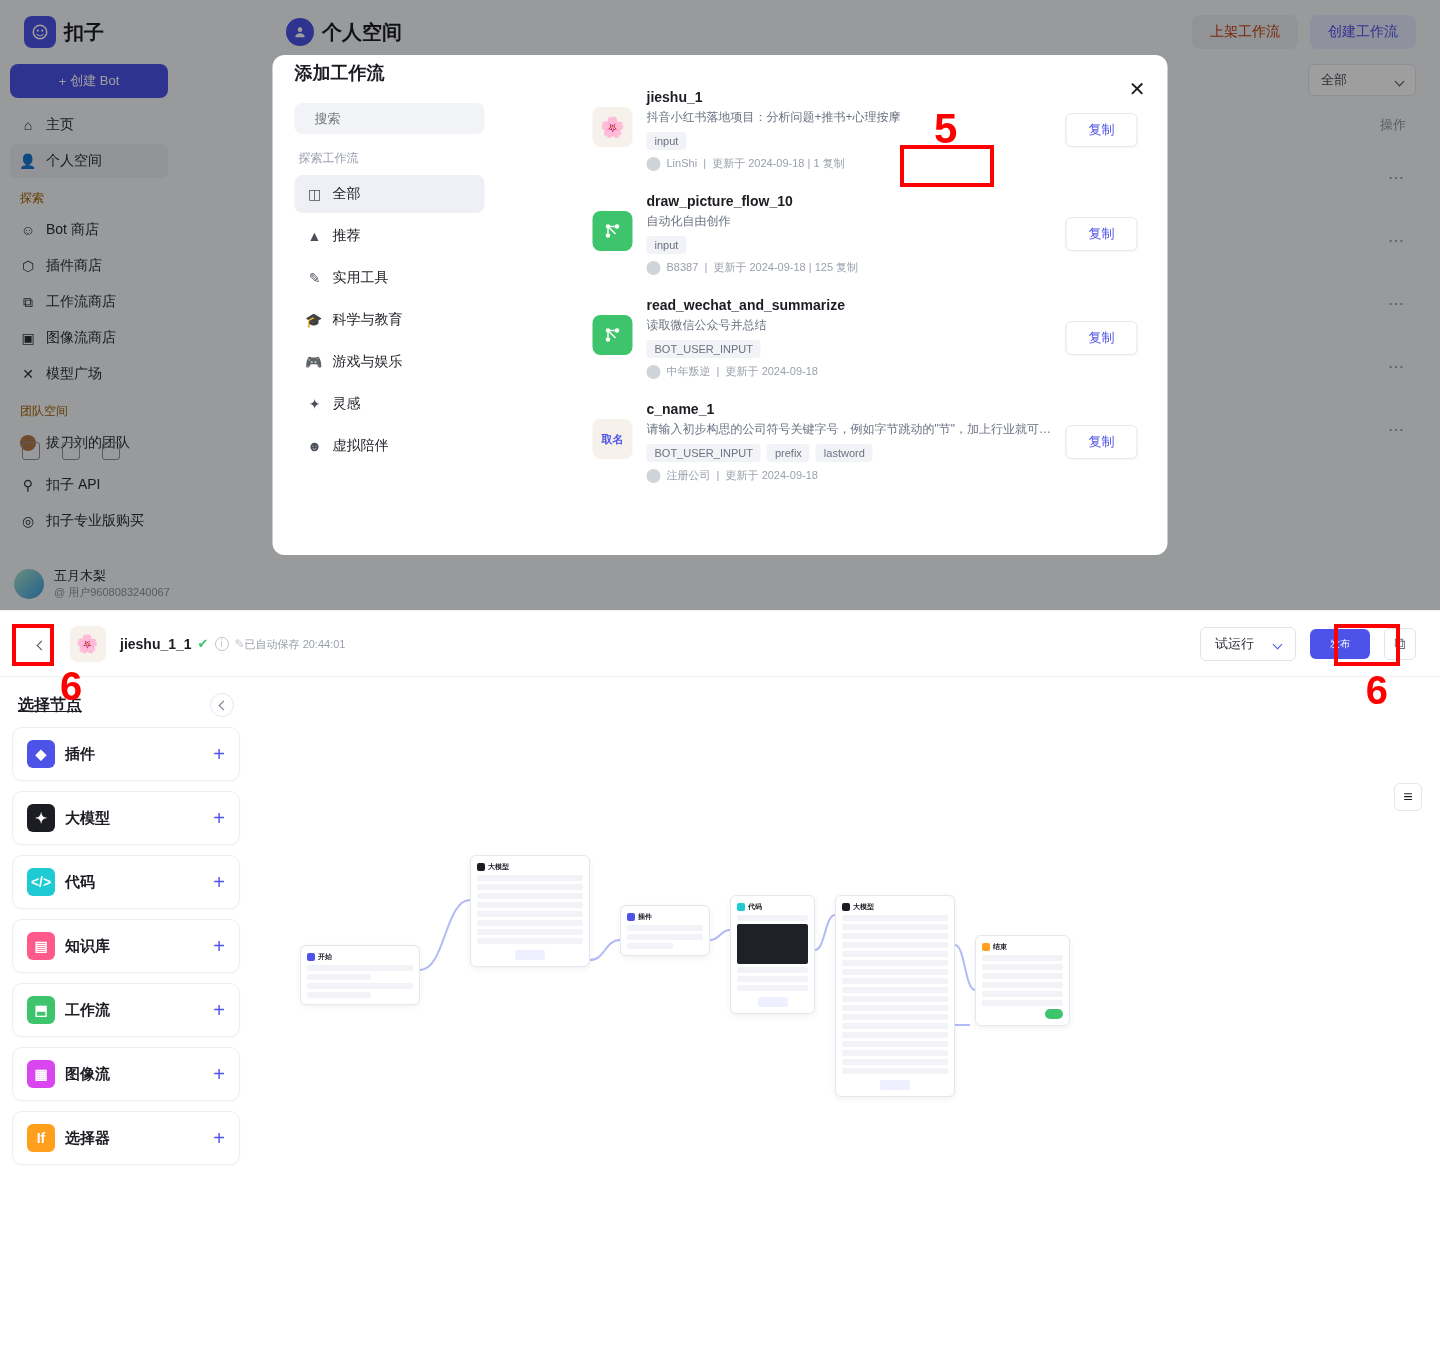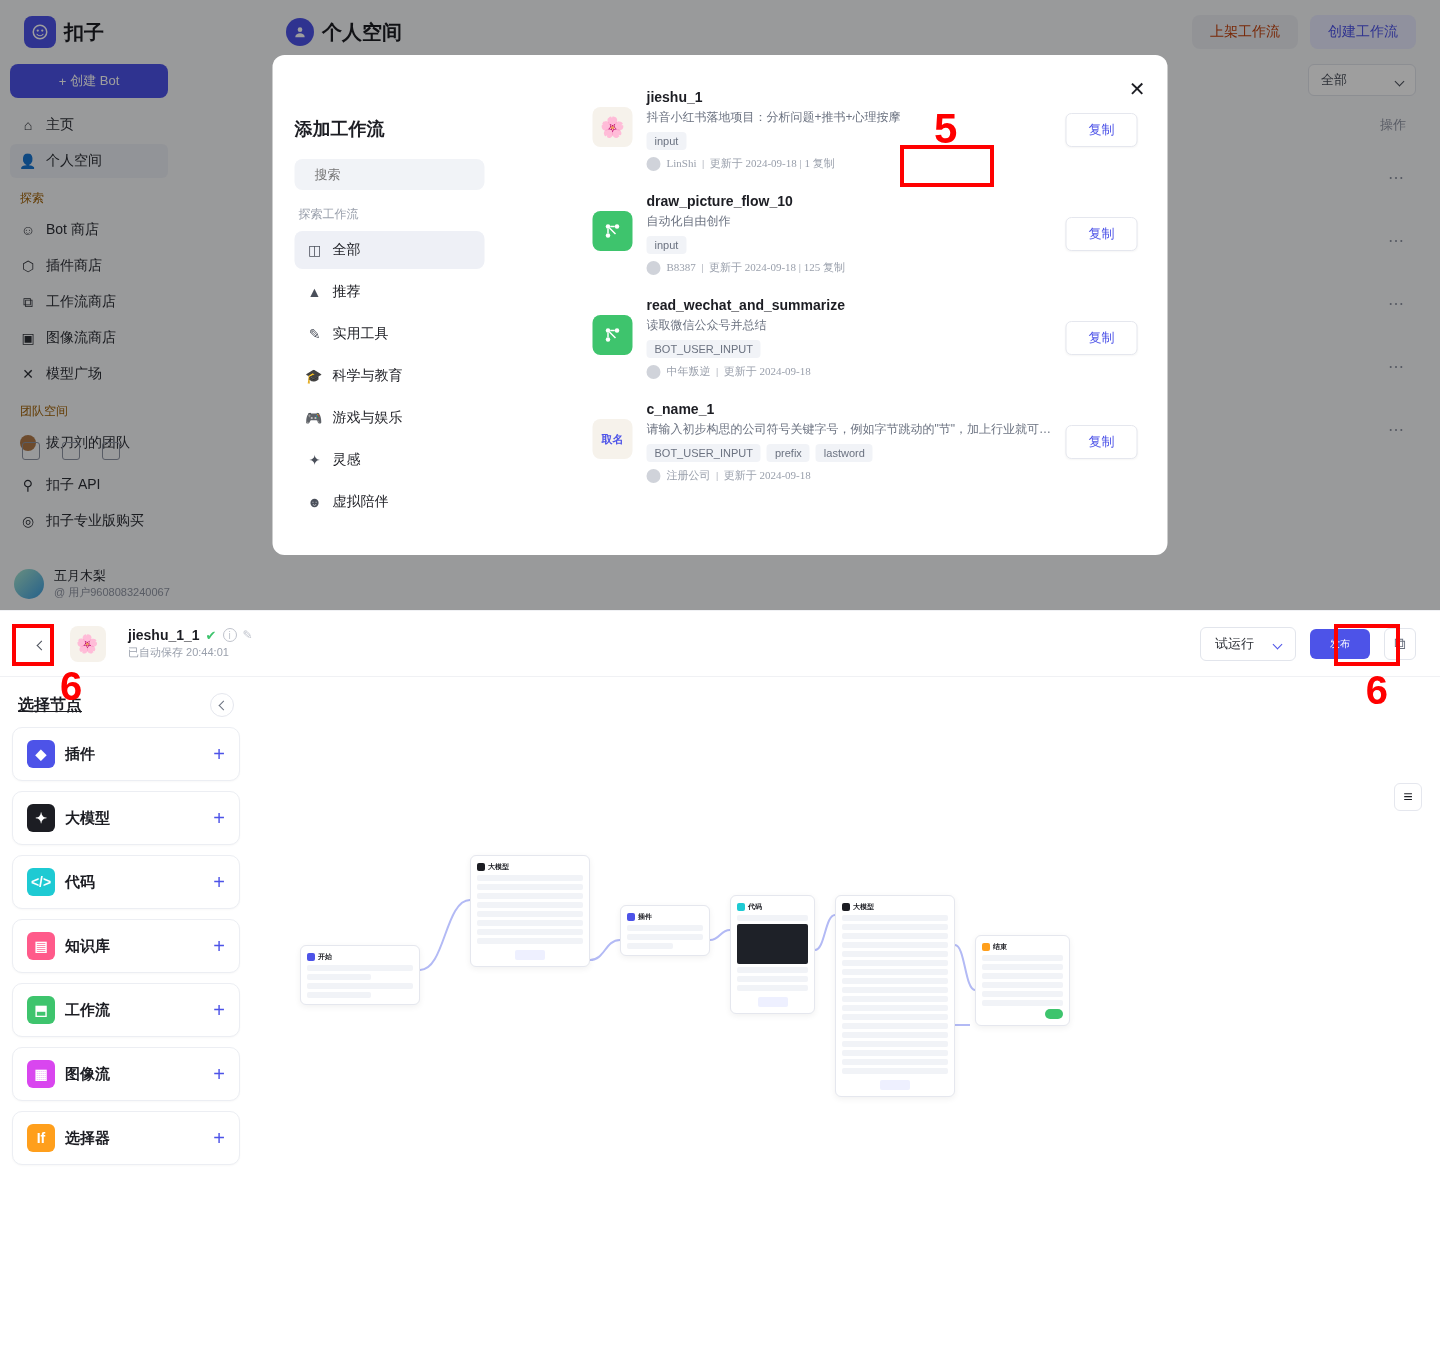--- a/index.html
+++ b/index.html
@@ -42,21 +42,21 @@
 .select-pill.wide { width: 108px; justify-content:space-between;}
 .filter-row .flex-sp { flex:1; }
 .table-head { display:flex; color:#8f95a3; font-size:13px; padding: 16px 10px 6px;}
 .table-head .col-op { margin-left:auto; }
 .fake-rows { display:flex; flex-direction:column; gap:44px; margin-top:28px;}
 .fake-row { display:flex; justify-content:flex-end; padding-right:10px; }
 .dots { color:#8f95a3; letter-spacing:2px; font-size:16px;}
 
 
 .modal { position:absolute; top:55px; left:50%; transform:translateX(-50%); width:895px; height:500px; background:#fff; border-radius:12px; z-index:20; display:flex; box-shadow:none; overflow:hidden;}
-.modal-left { width:290px; padding:22px 14px 14px 22px; border-right:1px solid transparent;margin-top:40px; }
+.modal-left { width:290px; padding:6px 14px 14px 22px; border-right:1px solid transparent; }
 .modal-title { font-size:18px; font-weight:600; margin-bottom:18px; }
 .search-box { display:flex; align-items:center; gap:8px; background:#f1f3f7; border-radius:8px; padding:8px 12px; color:#9aa0ac; width:190px; }
 .search-box input { border:none; background:transparent; outline:none; font-size:13px; flex:1; color:#1d4ed8;}
 .explore-lbl { font-size:12px; color:#9aa0ac; margin:16px 0 8px 4px; }
 .cat-list { display:flex; flex-direction:column; gap:4px; width:190px;}
 .cat-item { display:flex; align-items:center; gap:10px; padding:10px 12px; border-radius:8px; font-size:14px; cursor:pointer; }
 .cat-item.active { background:#eef0f6; font-weight:500; }
 .cat-ic { width:16px; height:16px; display:inline-flex;align-items:center;justify-content:center; color:#4a4f5a;}
 
 .modal-right { flex:1; padding: 26px 30px 12px 30px; position:relative; overflow-y:auto;}
@@ -64,35 +64,35 @@
 .close-x { position:absolute; top:22px; right:22px; font-size:20px; color:#1c1d23; cursor:pointer; font-weight:300;}
 .wf-row { display:flex; gap:14px; padding:8px 0 14px; }
 .wf-avatar { width:40px; height:40px; border-radius:8px; background:#f1f3f7; display:flex;align-items:center;justify-content:center; font-size:20px; margin-top:18px;}
 .wf-avatar.green { background:#3ec46d; color:#fff; }
 .wf-avatar.pale { background:#f6f2eb; }
 .wf-body { flex:1; min-width:0;}
 .wf-name { font-size:14px; font-weight:600; margin-bottom:4px;}
 .wf-desc { font-size:12px; color:#6b7280; margin-bottom:6px; white-space:nowrap; overflow:hidden; text-overflow:ellipsis;}
 .wf-tags { display:flex; gap:6px; margin-bottom:6px;}
 .wf-tag { background:#f1f3f7; color:#6b7280; font-size:11px; padding:3px 8px; border-radius:4px; }
-.wf-meta { font-size:11px; color:#9aa0ac; display:flex; align-items:center; gap:6px;font-family:Liberation Serif, serif;}
+.wf-meta { font-size:11px; color:#9aa0ac; display:flex; align-items:center; gap:6px;}
 .wf-meta .av-dot { width:14px;height:14px;border-radius:50%; background:#d0d3da; display:inline-block;}
 .copy-btn { align-self:center; background:#fff; border:1px solid #e5e7ee; box-shadow:0 1px 2px rgba(0,0,0,0.04); border-radius:6px; padding:7px 22px; font-size:13px; color:#4d53e8; font-weight:500; cursor:pointer;}
 
 
 .anno-box { position:absolute; border:4px solid #ff0000; z-index:50; }
 .anno-5 { top:145px; left:900px; width:94px; height:42px; }
 .anno-5-lbl { position:absolute; top:105px; left:934px; color:#ff0000; font-size:42px; font-weight:800; z-index:50;}
 
 
 .bottom-region { width:1440px; height:744px; position:relative; background:#fff; border-top:1px solid #f0f1f4;}
 .editor-header { height:66px; display:flex; align-items:center; padding:0 24px; gap:14px; border-bottom:1px solid #f0f1f4;}
 .back-btn { width:32px; height:32px; display:flex; align-items:center; justify-content:center; cursor:pointer; border-radius:6px; color:#4a4f5a;}
 .flow-av { width:36px; height:36px; border-radius:8px; background:#f6f2eb; display:flex;align-items:center;justify-content:center; font-size:18px;}
-.flow-title-block { display:flex; flex-direction:column;margin-left:8px; }
+.flow-title-block { display:flex; flex-direction:row; }
 .flow-title-row { display:flex; align-items:center; gap:6px; }
 .flow-title { font-size:14px; font-weight:700; }
 .verify-ic { color:#3ec46d; font-size:13px; }
 .info-ic { width:14px;height:14px; border:1.5px solid #bfc3cc; border-radius:50%; display:inline-flex;align-items:center;justify-content:center; font-size:10px; color:#bfc3cc;}
 .edit-ic { color:#bfc3cc; font-size:12px;}
 .flow-sub { font-size:11px; color:#9aa0ac; margin-top:2px;}
 .editor-header .spacer { flex:1; }
 .run-btn { background:#fff; border:1px solid #e2e5ec; border-radius:6px; padding:7px 14px; font-size:13px; display:flex; align-items:center; gap:20px; color:#2c2f36;}
 .publish-btn { background:#4d53e8; color:#fff; border:none; border-radius:6px; padding:8px 20px; font-size:10px; font-weight:500; cursor:pointer;}
 .sq-btn { width:32px; height:32px; border:1px solid #e2e5ec; border-radius:6px; display:flex;align-items:center;justify-content:center; cursor:pointer; color:#6b7280;}

